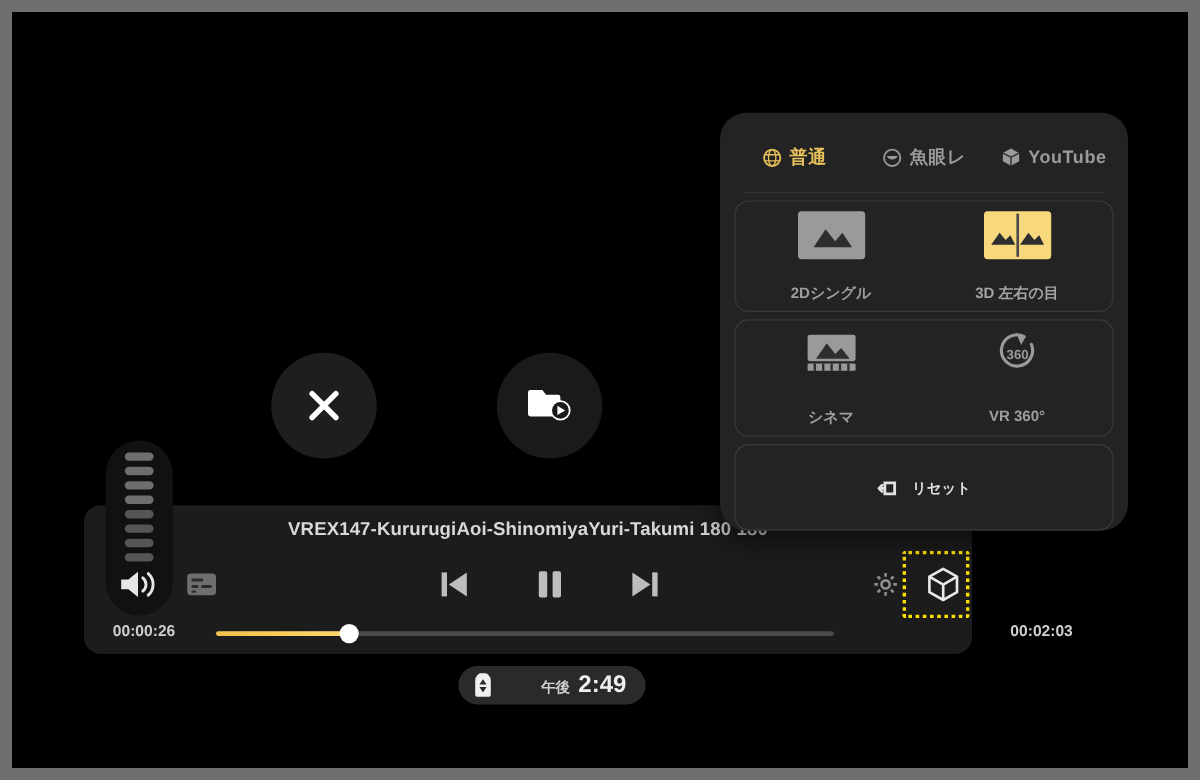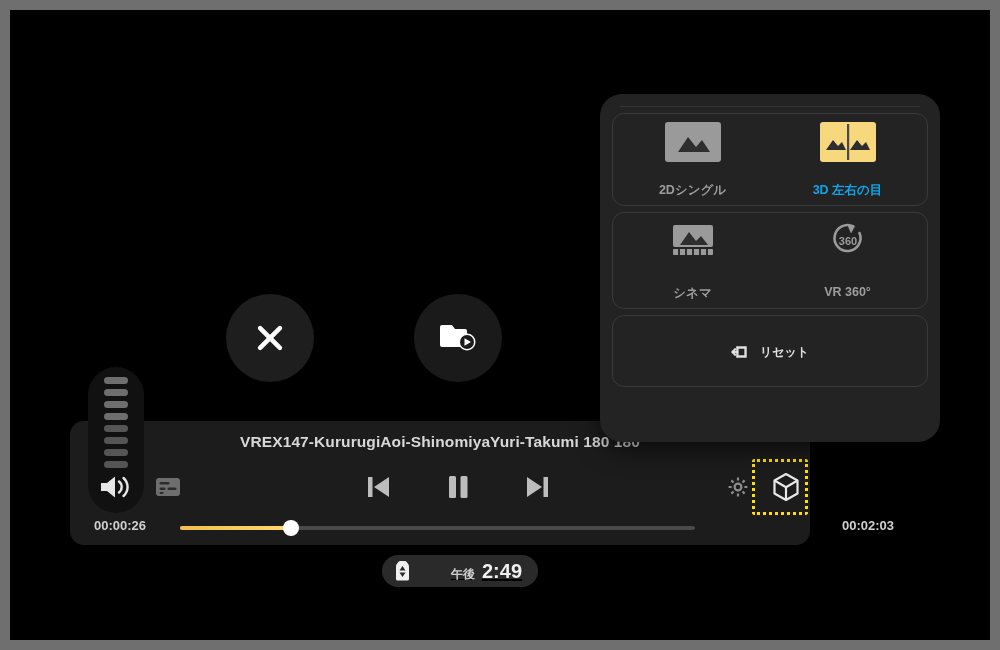--- a/index.html
+++ b/index.html
@@ -91,33 +91,33 @@
 
   .divider{height:1px;background:#343434;margin:2px 12px;}
 
   .group-box{
     margin:6px 4px;border:1px solid #3a3a3a;border-radius:12px;
     padding:8px 2px 6px 2px;
   }
   .opt-row{display:flex;}
   .opt{flex:1;display:flex;flex-direction:column;align-items:center;gap:20px;}
   .opt-lbl{font-size:12.5px;font-weight:bold;color:#9d9d9d;white-space:nowrap;}
-  .opt.active .opt-lbl{color:#0ea5e9;}
+  .opt.active .opt-lbl{color:#a3a3a3;}
 
   .thumb-3d{width:56px;height:40px;border-radius:3px;background:#9a9a9a;position:relative;overflow:hidden;}
   .thumb-3d.sel{background:#F7D87C;}
 
   .act-row{display:flex;align-items:center;height:56px;}
   .act{flex:1;display:flex;align-items:center;justify-content:center;gap:9px;
        font-size:12px;font-weight:bold;color:#e0e0e0;}
 
   
   #taskbar{
     position:absolute;left:372px;top:545px;width:156px;height:32px;
-    background:#2a2a2a;border-radius:16px;display:flex;align-items:center;text-decoration:underline;
+    background:#2a2a2a;border-radius:16px;display:flex;align-items:center;
   }
   #battery-icon{margin-left:12px;display:flex;}
   #clock-ampm{font-size:12px;color:#d0d0d0;font-weight:bold;margin-right:7px;}
   .clk{display:flex;align-items:baseline;margin-left:auto;margin-right:16px;}
 </style>
 </head>
 <body>
 
 <div id="screen">
 <div id="canvas">
@@ -213,20 +213,44 @@
       <svg width="36" height="28" viewBox="0 0 36 28">
         <path d="M3 10 h6 L17 3.5 v21 L9 18 H3 Z" fill="#e6e6e6"></path>
         <path d="M21 8.5 a7 7 0 0 1 0 11" fill="none" stroke="#e6e6e6" stroke-width="2.4" stroke-linecap="round"></path>
         <path d="M25.5 5 a12 12 0 0 1 0 18" fill="none" stroke="#e6e6e6" stroke-width="2.4" stroke-linecap="round"></path>
       </svg>
     </div>
   </div>
 
   <div id="mode-panel">
 
+    <div id="tabs-row">
+      <div class="tab active">
+        <svg width="17" height="17" viewBox="0 0 20 20">
+          <circle cx="10" cy="10" r="8" fill="none" stroke="#E8C15C" stroke-width="1.8"></circle>
+          <ellipse cx="10" cy="10" rx="3.6" ry="8" fill="none" stroke="#E8C15C" stroke-width="1.4"></ellipse>
+          <path d="M2.3 7 h15.4 M2.3 13 h15.4" stroke="#E8C15C" stroke-width="1.4"></path>
+        </svg>
+        <span class="tab-lbl">普通</span>
+      </div>
+      <div class="tab">
+        <svg width="17" height="17" viewBox="0 0 20 20">
+          <circle cx="10" cy="10" r="8" fill="none" stroke="#9a9a9a" stroke-width="1.8"></circle>
+          <path d="M4.6 8.2 a6 6 0 0 0 10.8 0 Z" fill="#9a9a9a"></path>
+        </svg>
+        <span class="tab-lbl">魚眼レ</span>
+      </div>
+      <div class="tab">
+        <svg width="17" height="18" viewBox="0 0 20 20">
+          <path d="M10 1.5 L18 6 L18 14 L10 18.5 L2 14 L2 6 Z" fill="#9a9a9a"></path>
+          <path d="M10 10 L18 6 M10 10 L2 6 M10 10 L10 18.5" stroke="#2a2a2a" stroke-width="1.3"></path>
+        </svg>
+        <span class="tab-lbl">YouTube</span>
+      </div>
+    </div>
 
     <div class="divider"></div>
 
     <div class="group-box">
       <div class="opt-row">
         <div class="opt">
           <div class="thumb-3d">
             <svg width="56" height="40" viewBox="0 0 56 40">
               <path d="M13 30 L23 15 L31 25 L37 18 L45 30 Z" fill="#2e2e2e"></path>
             </svg>

